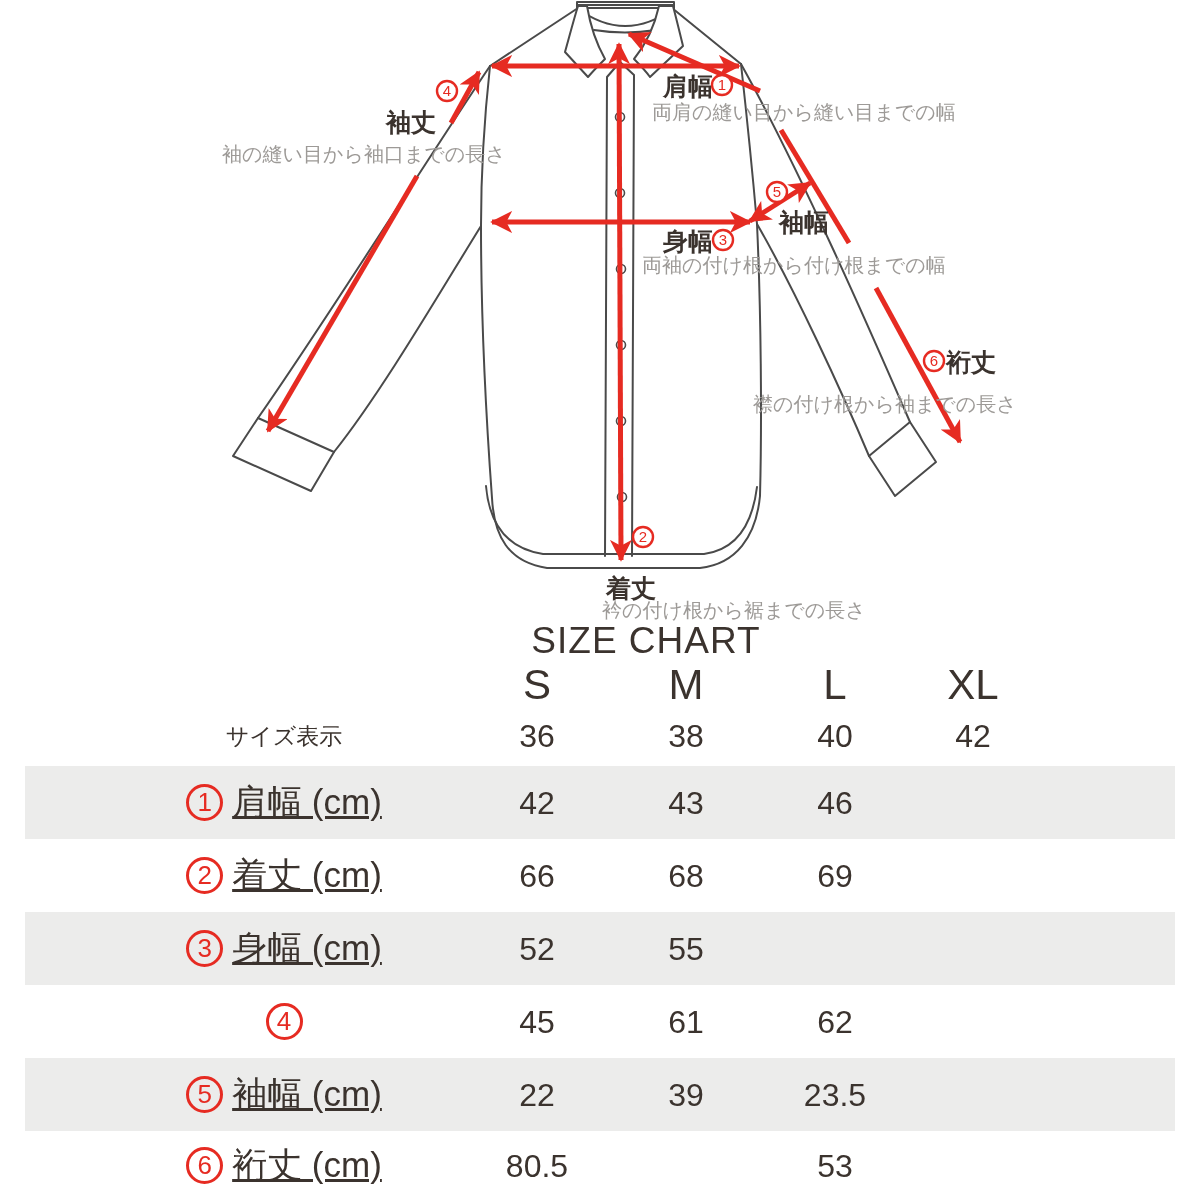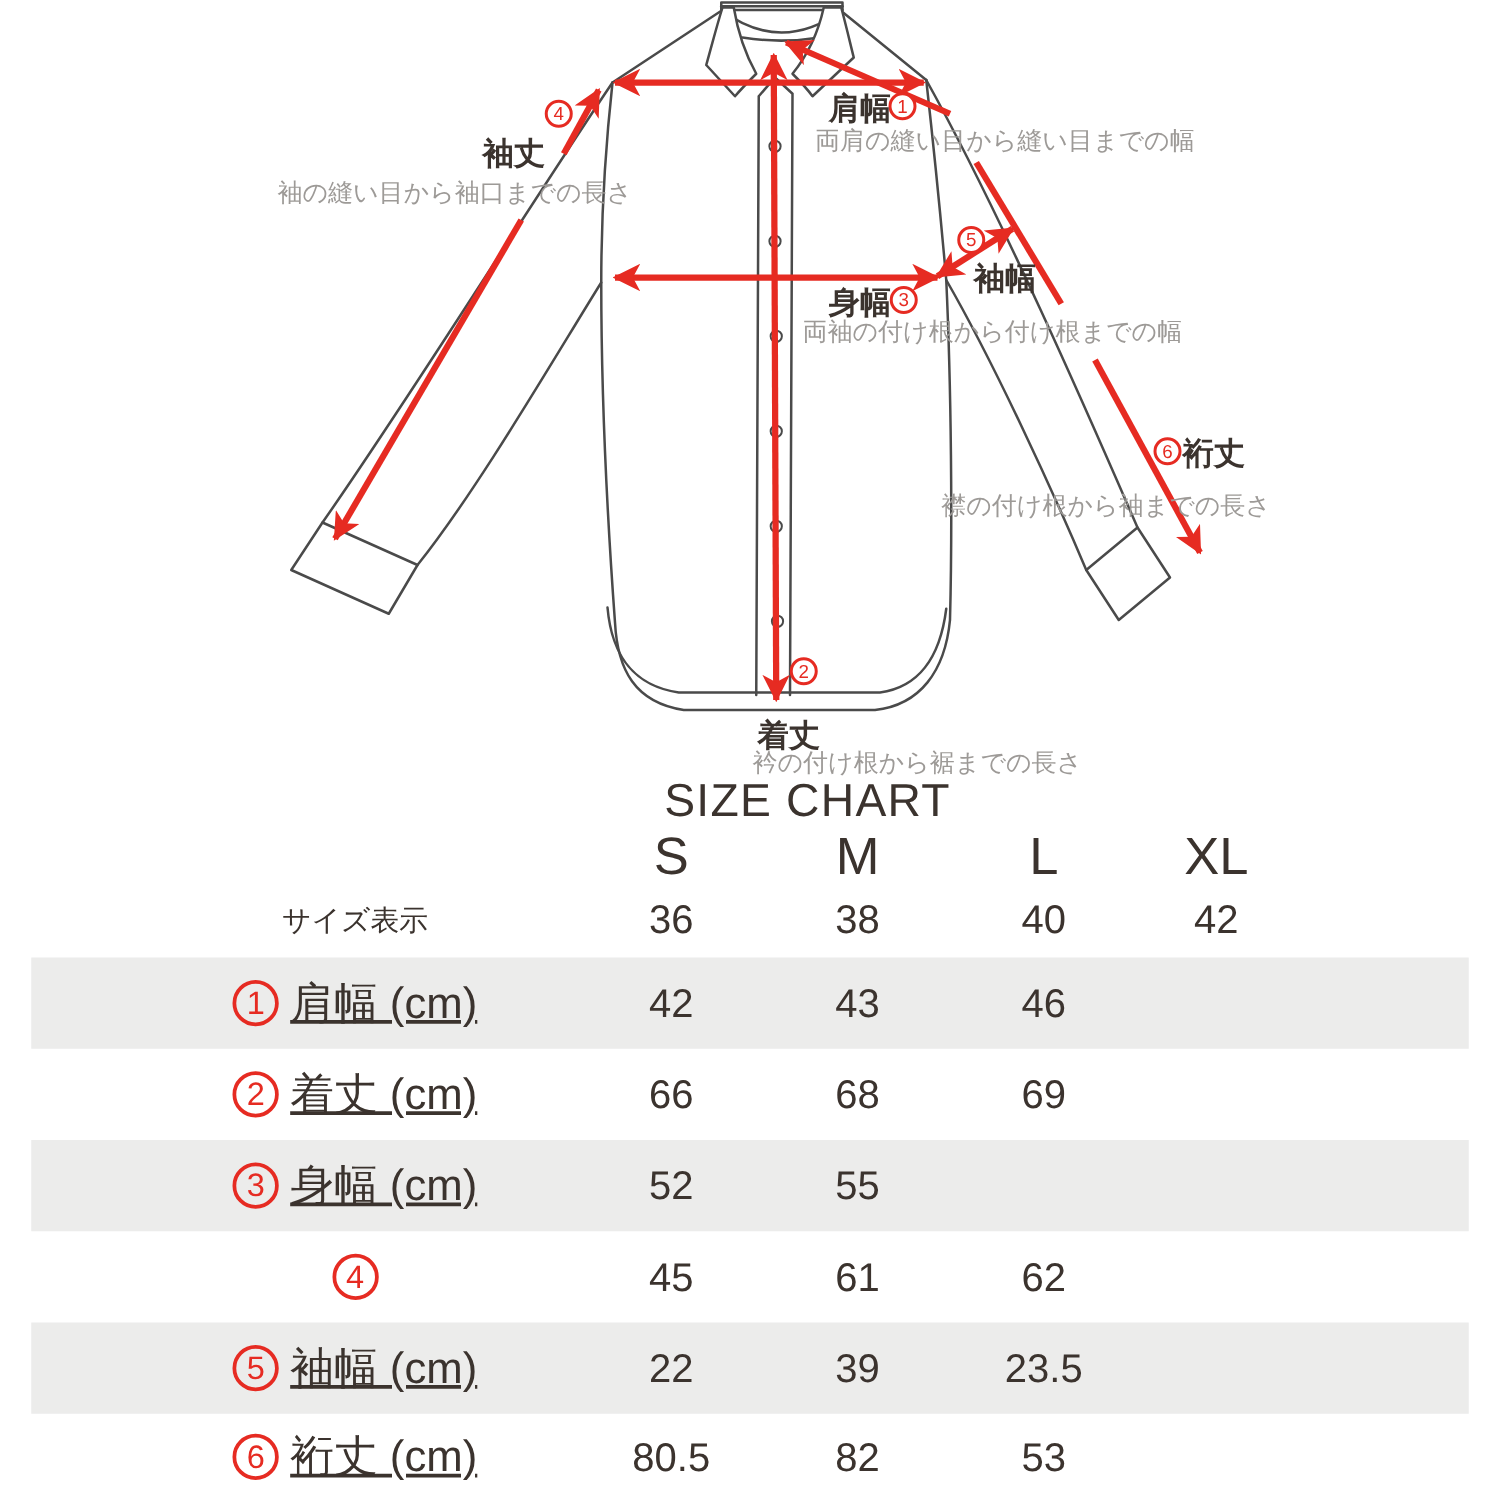--- a/index.html
+++ b/index.html
@@ -205,18 +205,17 @@
     <span class="cell c3">23.5</span>
     <span class="cell c4"></span>
   </div>
 
   <div class="trow" style="top:1131px;height:69px;">
     <div class="rlabel">
       <span class="circ">6</span>
       <span class="rtext">裄丈 (cm)</span>
     </div>
     <span class="cell c1">80.5</span>
-    <span class="cell c2">82</span>
     <span class="cell c3">53</span>
     <span class="cell c4"></span>
   </div>
 
 </div>
 
 </body></html>

